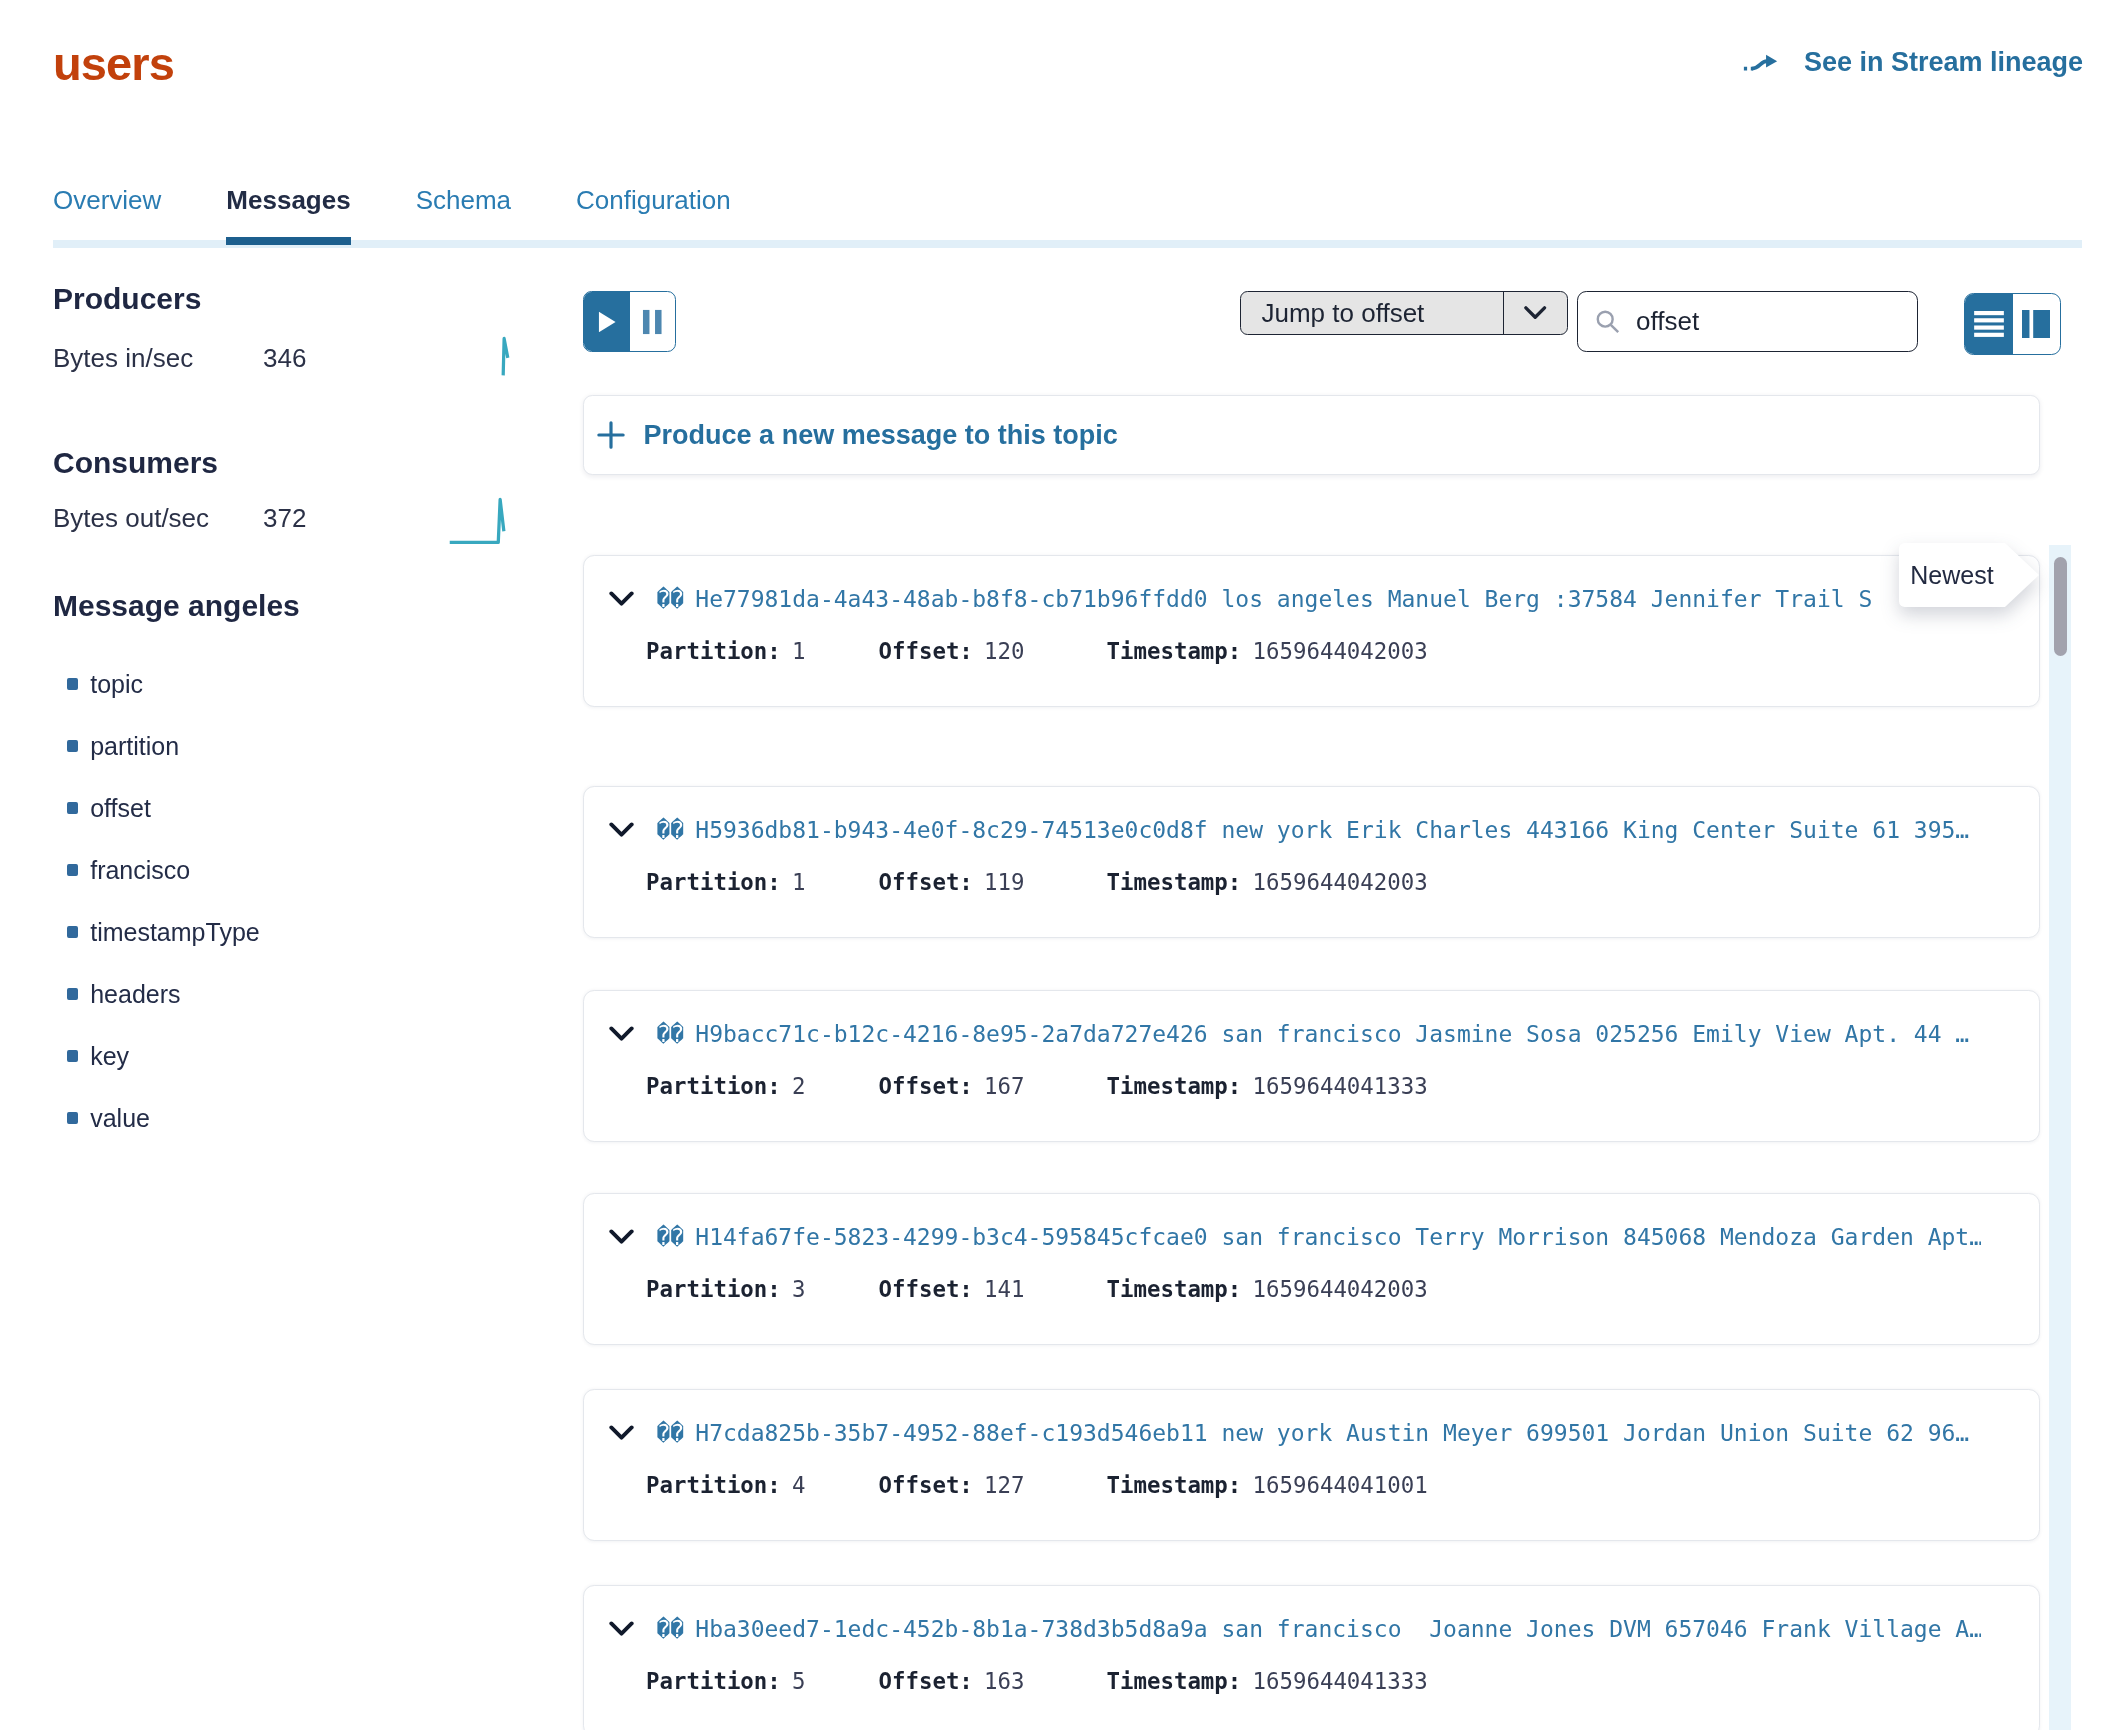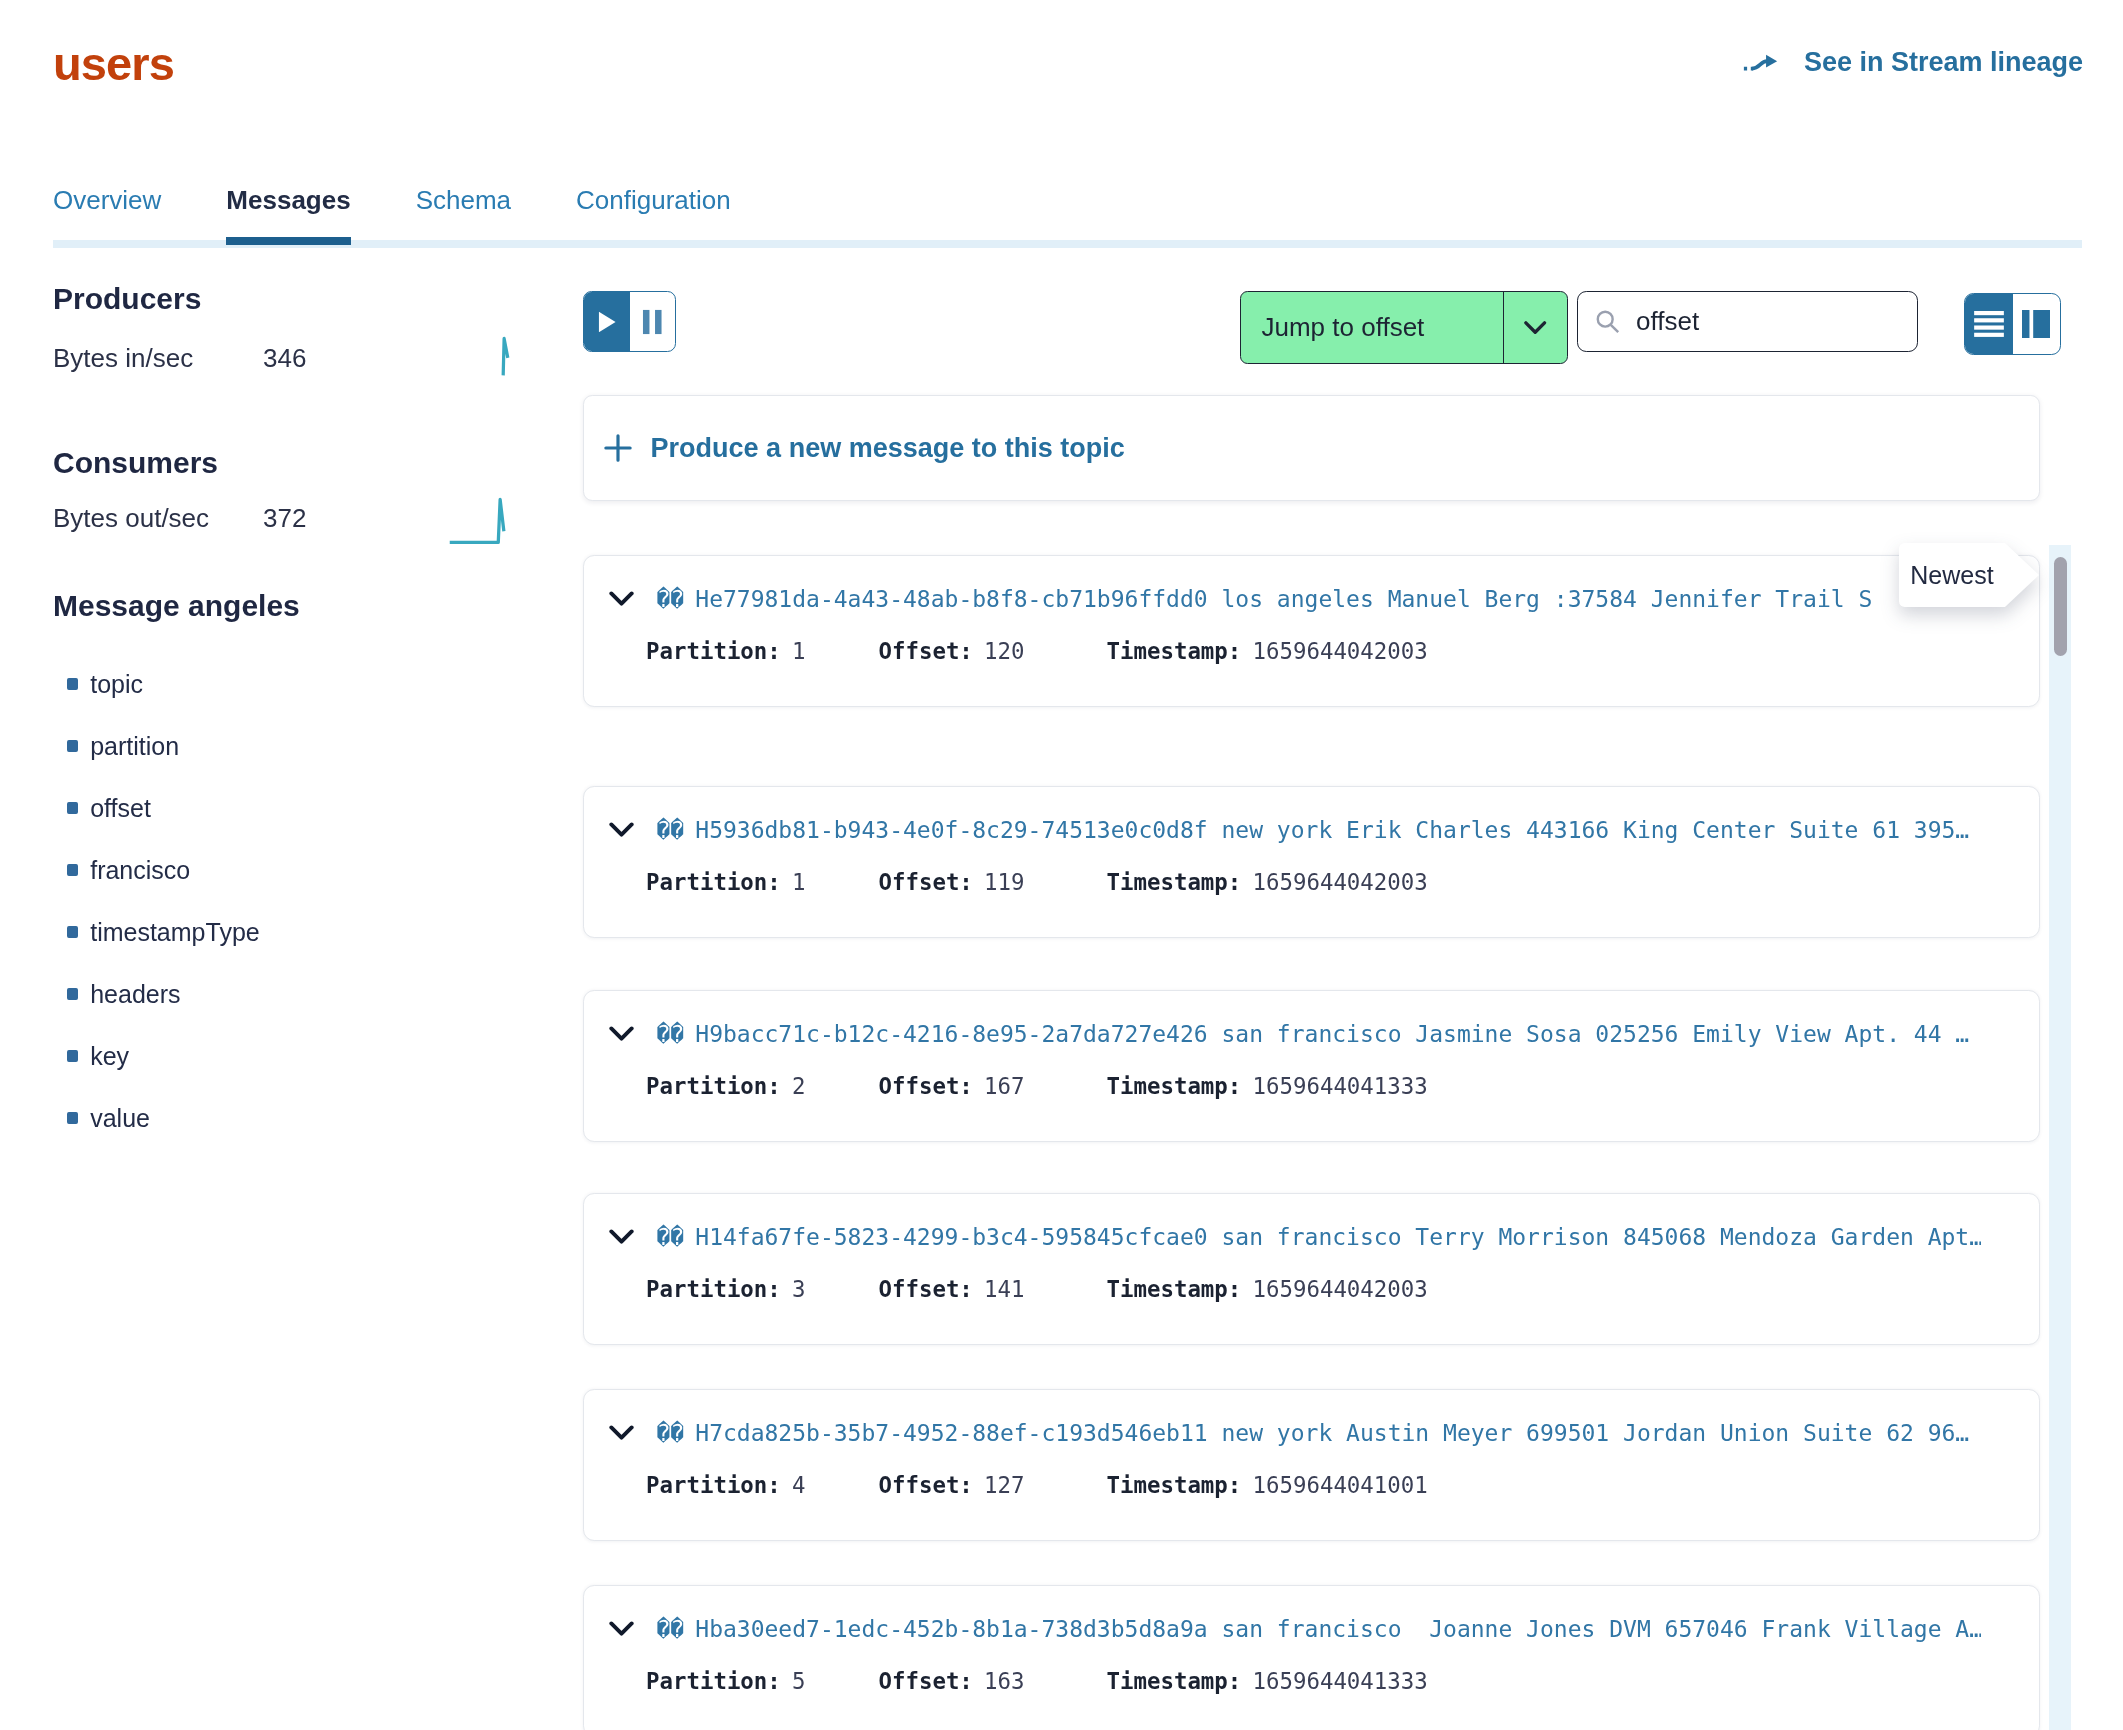--- a/index.html
+++ b/index.html
@@ -34,33 +34,33 @@
              border-radius:8.4px;display:flex;overflow:hidden;background:#fff;box-sizing:border-box;}
   .pp-seg{width:50%;display:flex;align-items:center;justify-content:center;cursor:pointer;}
   .pp-play{background:#266f9e;}
   .text-input{position:absolute;top:291px;height:61px;border:1.9px solid #1d2433;border-radius:9.3px;
               background:#fff;display:flex;align-items:center;padding:0 17px;gap:13px;box-sizing:border-box;}
   .filter-box{left:695px;width:520px;}
   .offset-box{left:1577px;width:341px;}
   .text-input input{border:none;outline:none;font-size:26px;flex:1;min-width:0;
                     font-family:"Liberation Sans",sans-serif;color:#1d2433;background:transparent;}
   .text-input input::placeholder{color:#80869a;}
-  .jump-select{position:absolute;left:1240px;top:291px;width:328px;height:73px;border:1.9px solid #1d2433;
-               border-radius:7.5px;background:#86efac;display:flex;align-items:center;box-sizing:border-box;cursor:pointer;}
+  .jump-select{position:absolute;left:1240px;top:291px;width:328px;height:44px;border:1.9px solid #1d2433;
+               border-radius:7.5px;background:#e5e5e5;display:flex;align-items:center;box-sizing:border-box;cursor:pointer;}
   .jump-label{flex:1;font-size:26px;color:#1d2433;padding-left:20.5px;}
   .jump-caret{width:63px;height:100%;border-left:1.9px solid #1d2433;display:flex;align-items:center;justify-content:center;}
   .view-toggle{position:absolute;left:1964px;top:293px;width:97px;height:62px;border:1.9px solid #266f9e;
                border-radius:9.3px;display:flex;overflow:hidden;background:#fff;box-sizing:border-box;}
   .vt-seg{width:50%;display:flex;align-items:center;justify-content:center;cursor:pointer;}
   .vt-list{background:#266f9e;}
 
   
-  .produce-card{position:absolute;left:583px;top:395px;width:1457px;height:106px;background:#fff;
+  .produce-card{position:absolute;left:583px;top:395px;width:1457px;height:80px;background:#fff;
                 border:0.9px solid #e4e7ec;border-radius:9.3px;box-shadow:0 1.9px 5.6px rgba(20,30,60,.08);
-                display:flex;align-items:center;padding-left:20px;gap:18.6px;box-sizing:border-box;cursor:pointer;}
+                display:flex;align-items:center;padding-left:13px;gap:18.6px;box-sizing:border-box;cursor:pointer;}
   .produce-label{font-size:27px;font-weight:700;color:#266f9e;}
 
   
   .msg-card{position:absolute;left:583px;width:1457px;height:152px;background:#fff;border:0.9px solid #e4e7ec;
             border-radius:11.2px;box-shadow:0 0.9px 3.7px rgba(20,30,60,.06);box-sizing:border-box;cursor:pointer;}
   .msg-key-row{position:absolute;left:25px;top:30px;display:flex;align-items:center;width:1398px;}
   .msg-chevron{flex:0 0 auto;margin-right:22.4px;display:flex;}
   .key-mono{font-family:"DejaVu Sans Mono",monospace;font-size:23px;color:#3176a6;white-space:pre;}
   .msg-key{overflow:hidden;text-overflow:clip;max-width:1286px;}
   .key-prefix{margin-right:11.2px;}

